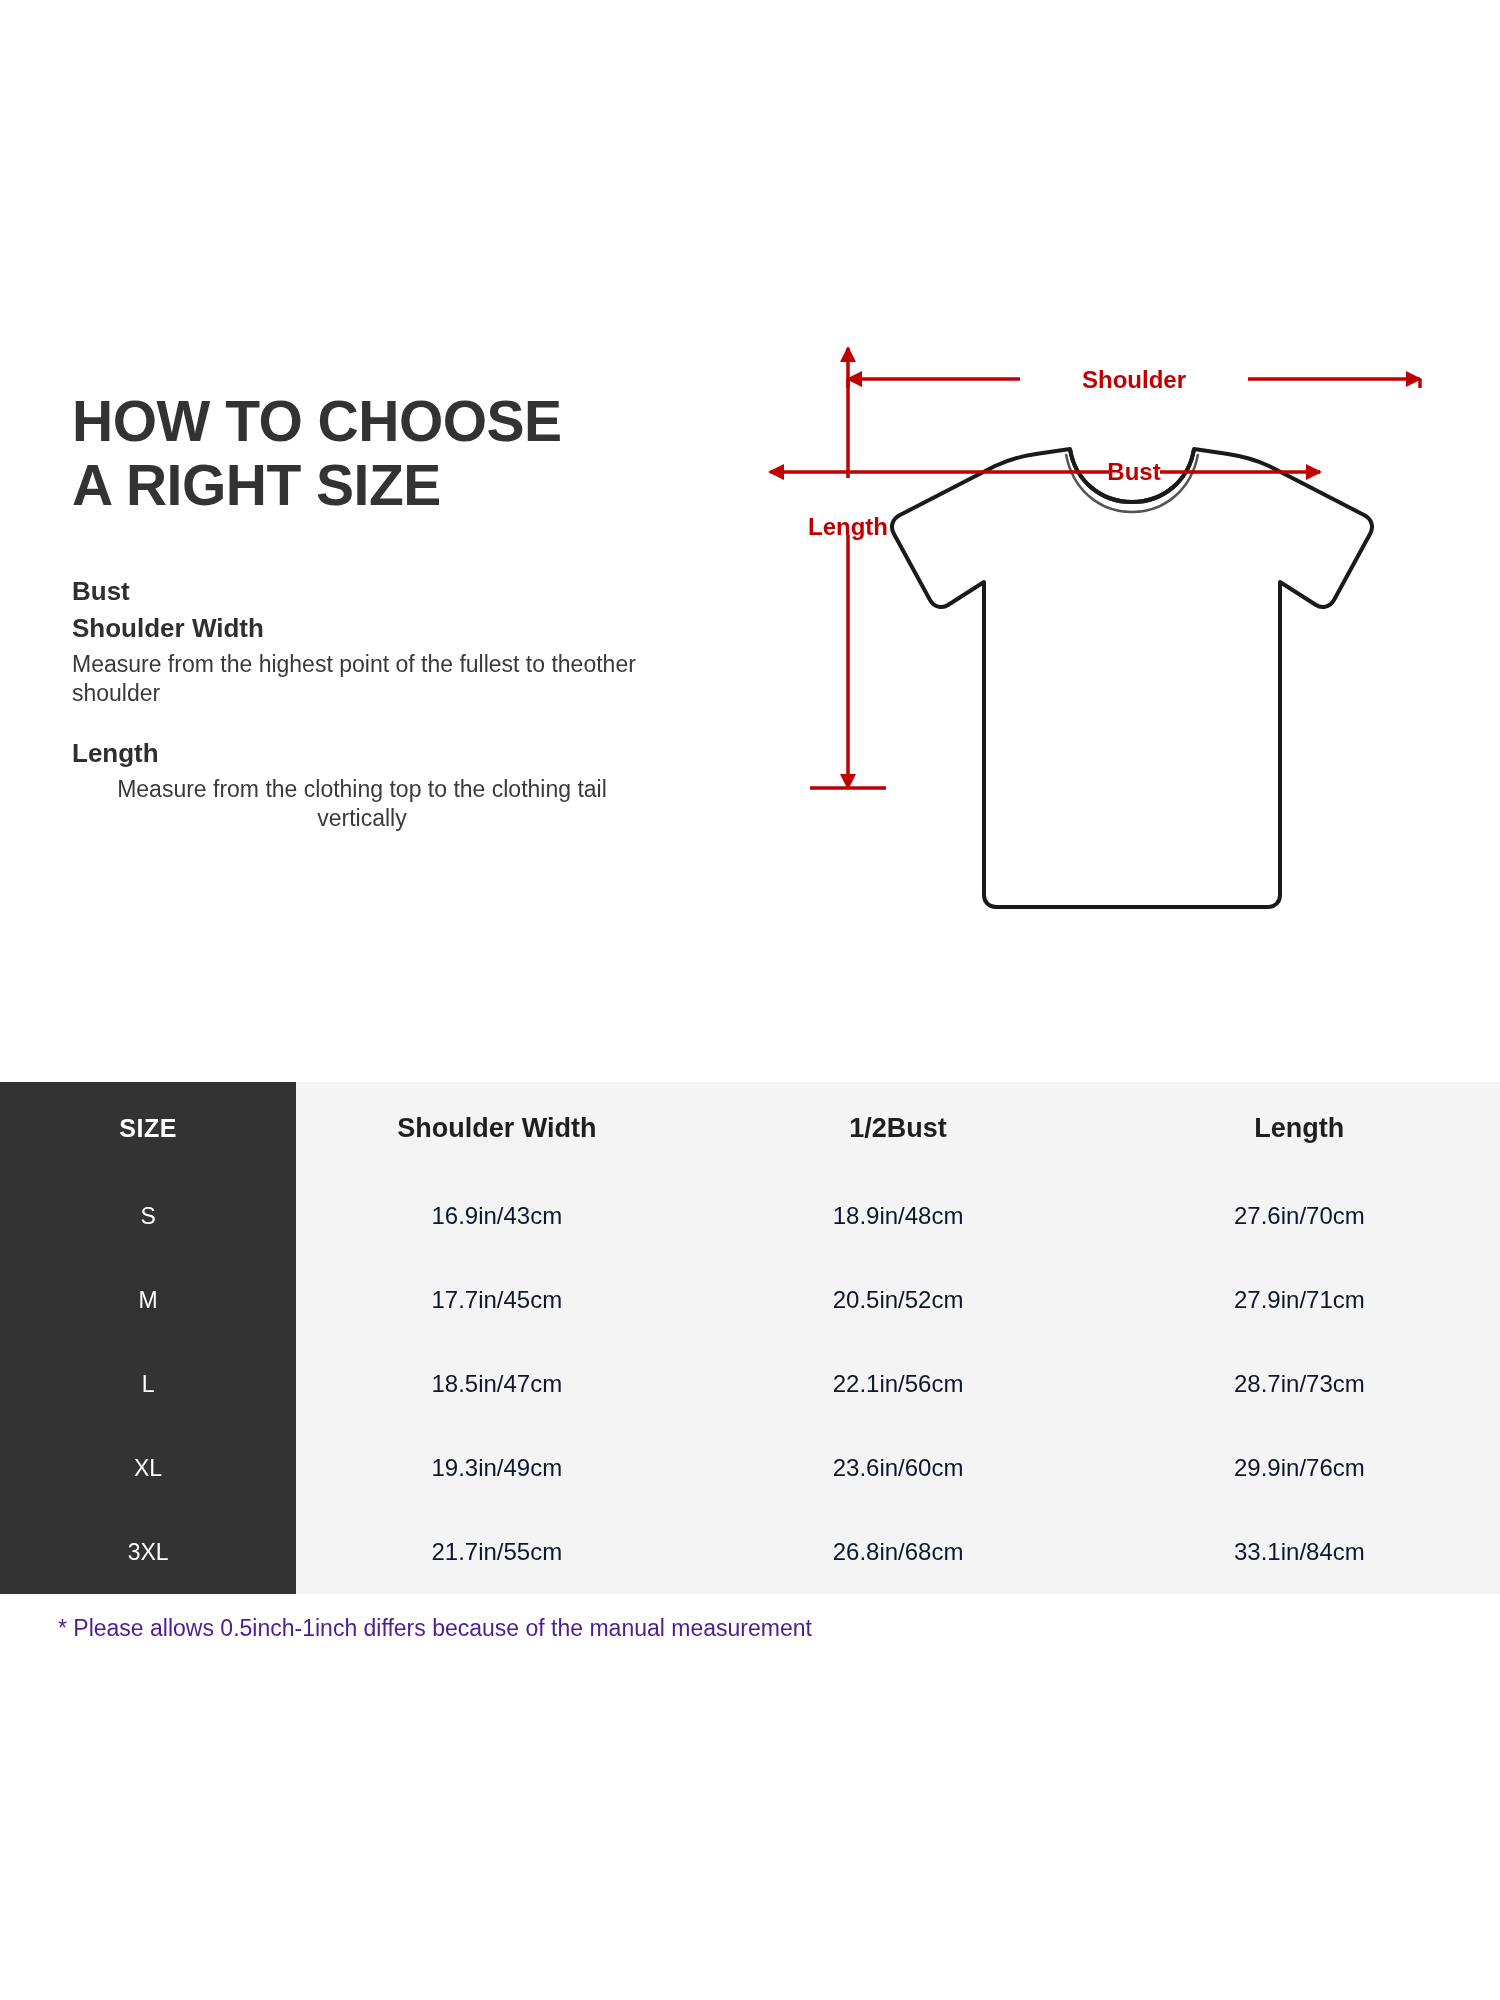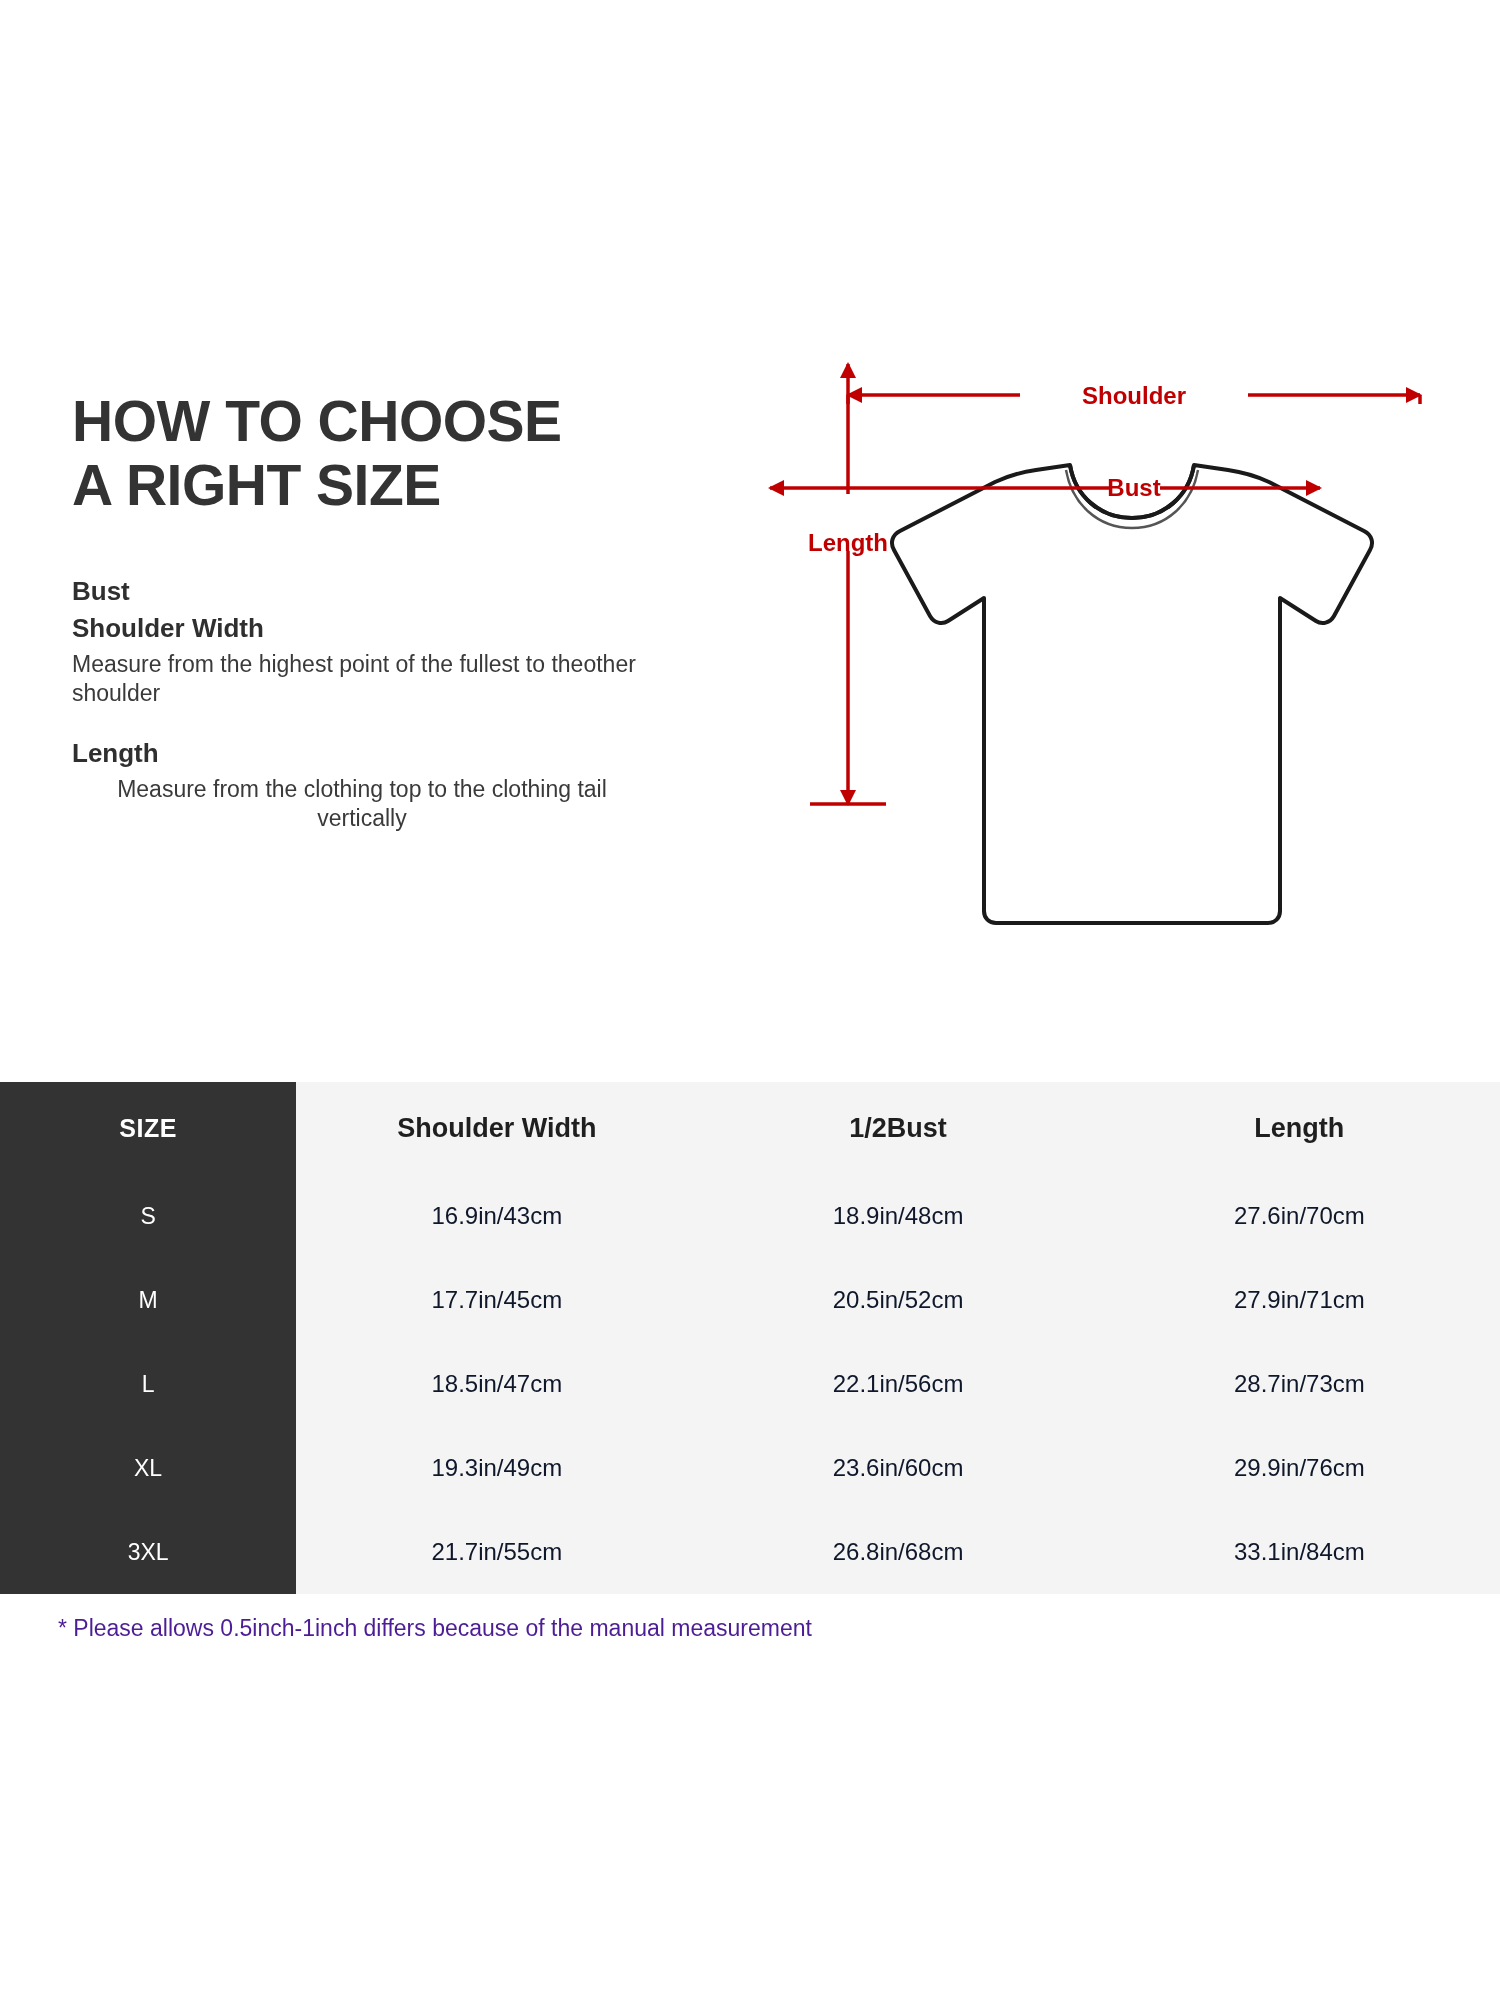--- a/index.html
+++ b/index.html
@@ -66,21 +66,21 @@
     color: #3a3a3a;
     margin: 0 0 30px 0;
     max-width: 580px;
   }
   .desc.last { margin-bottom: 8px; text-align: center; }
 
   
   .diagram {
     position: absolute;
     left: 740px;
-    top: 16px;
+    top: 0px;
     width: 700px;
     height: 680px;
   }
   .diagram svg { display: block; }
 
   
   .size-table {
     position: absolute;
     left: 0;
     top: 1082px;

